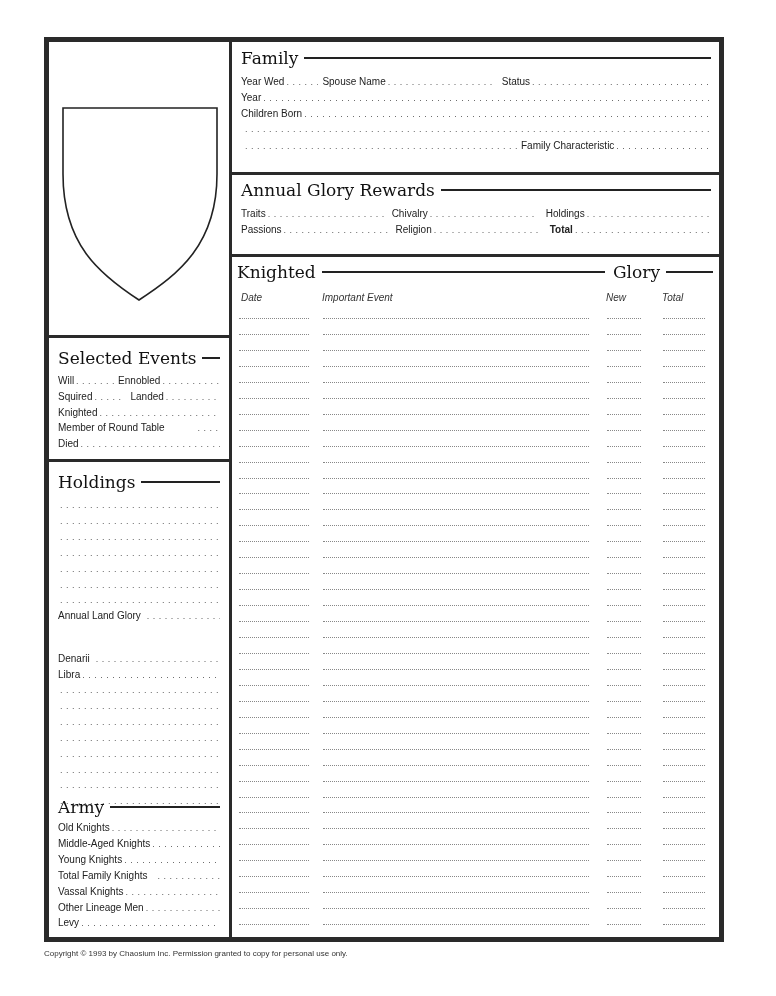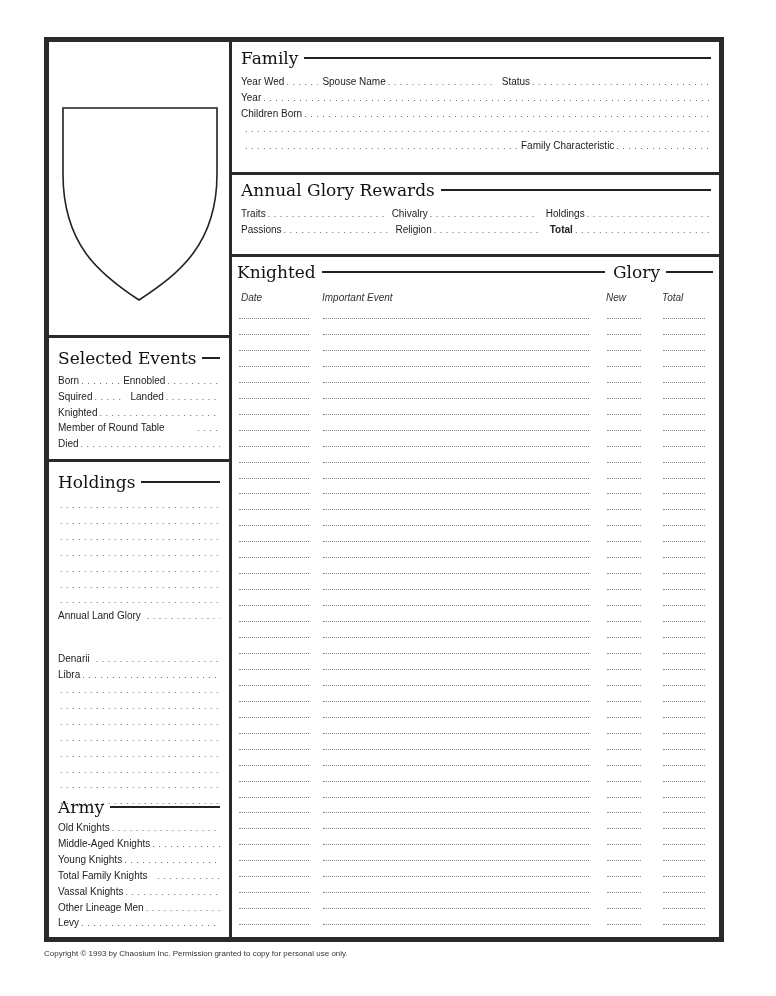--- a/index.html
+++ b/index.html
@@ -334,21 +334,21 @@
         <div class="d" style="left: 368px; width: 34px;"></div>
         <div class="d" style="left: 424px; width: 42px;"></div>
       </div>
     </div>
 
   <div class="title" style="left:9px;top:306px;width:162px;">
     <span>Selected Events</span>
       <span class="rule"></span>
   </div>
   <div class="row" style="left:9px;top:333px;width:162px;">
-    <span>Born</span>
+    <span>Will</span>
       <span class="dots" style="flex:0 0 40px;"></span>
     <span style="margin-left:2px;">Ennobled</span>
       <span class="dots"></span>
   </div>
   <div class="row" style="left:9px;top:349px;width:162px;">
     <span>Squired</span>
       <span class="dots" style="flex:0 0 30px;"></span>
     <span style="margin-left:6px;">Landed</span>
       <span class="dots"></span>
   </div>

